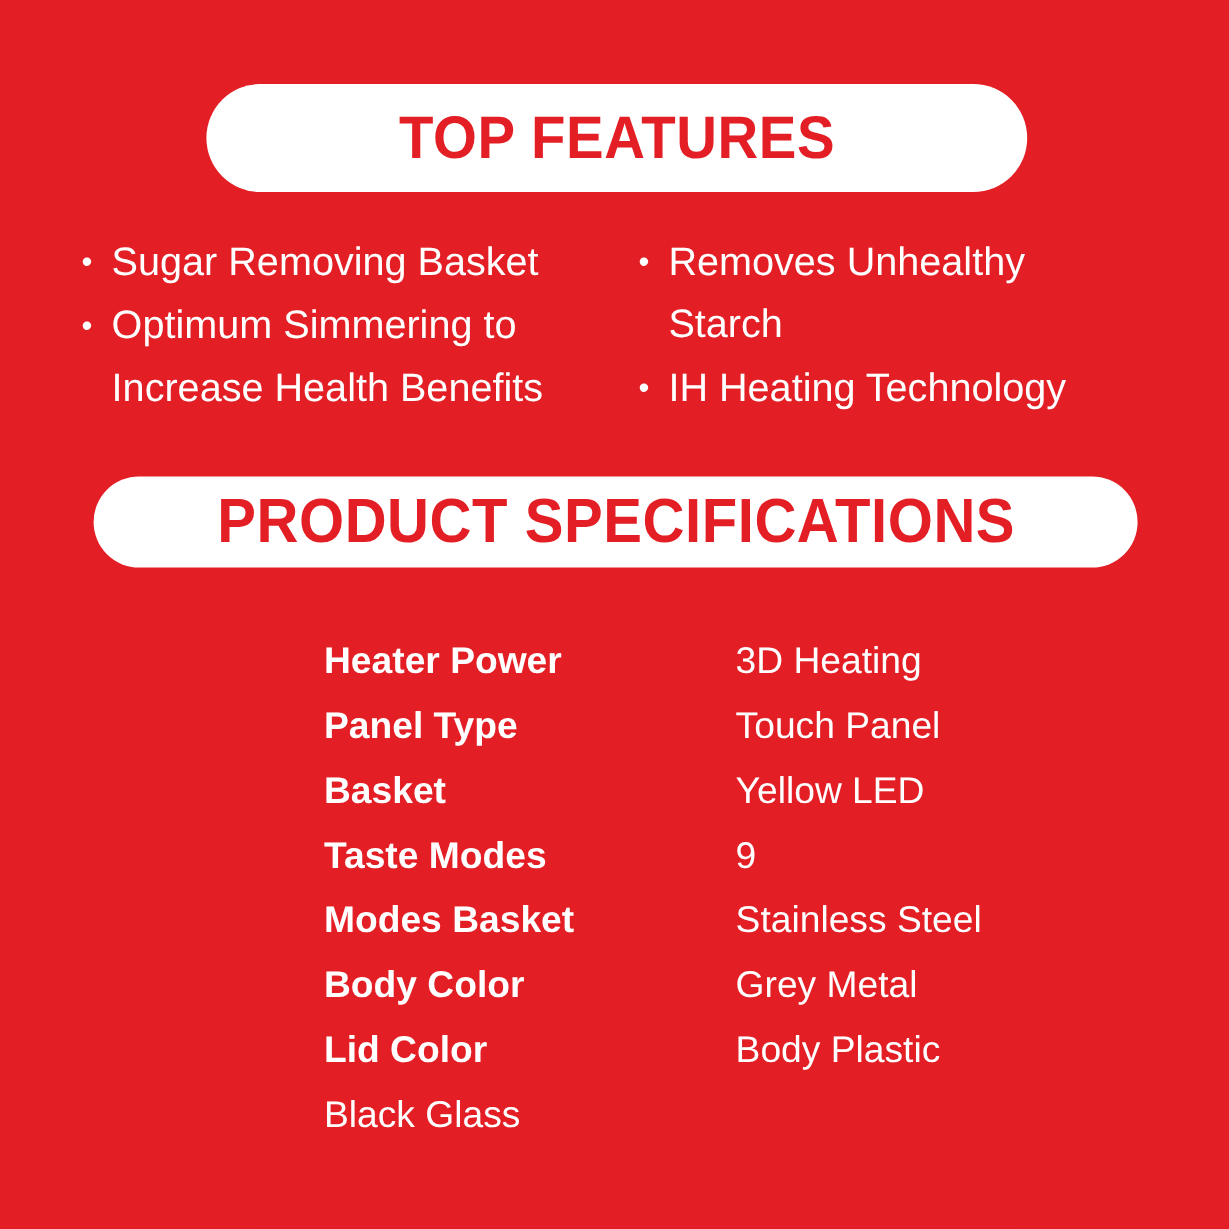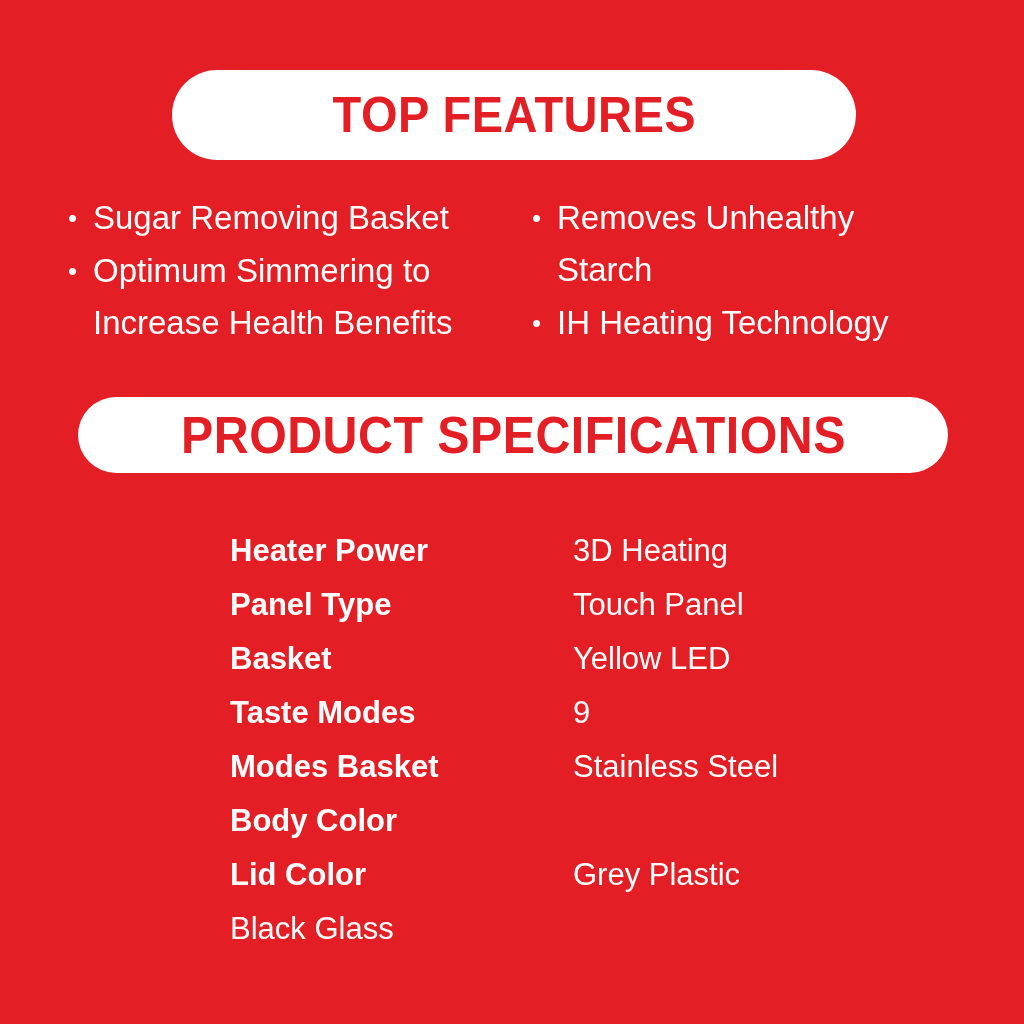--- a/index.html
+++ b/index.html
@@ -107,20 +107,21 @@
   .specs {
     position: absolute;
     left: 230px;
     top: 524px;
     width: 760px;
   }
   .spec-row {
     display: flex;
     align-items: center;
     height: 54px;
+    margin-left: 40px;
   }
   .spec-label {
     width: 343px;
     flex: 0 0 343px;
     color: #FFFFFF;
     font-size: 31px;
     font-weight: bold;
     line-height: 54px;
   }
   .spec-value {
@@ -192,25 +193,26 @@
       <span class="spec-value">9</span>
     </div>
 
     <div class="spec-row">
       <span class="spec-label">Modes Basket</span>
       <span class="spec-value">Stainless Steel</span>
     </div>
 
     <div class="spec-row">
       <span class="spec-label">Body Color</span>
+      <span class="spec-value">Grey Metal</span>
     </div>
 
     <div class="spec-row">
       <span class="spec-label">Lid Color</span>
-      <span class="spec-value">Grey Plastic</span>
+      <span class="spec-value">Body Plastic</span>
     </div>
 
     <div class="spec-row">
       <span class="spec-value">Black Glass</span>
     </div>
 
   </div>
 
 </div>
 

